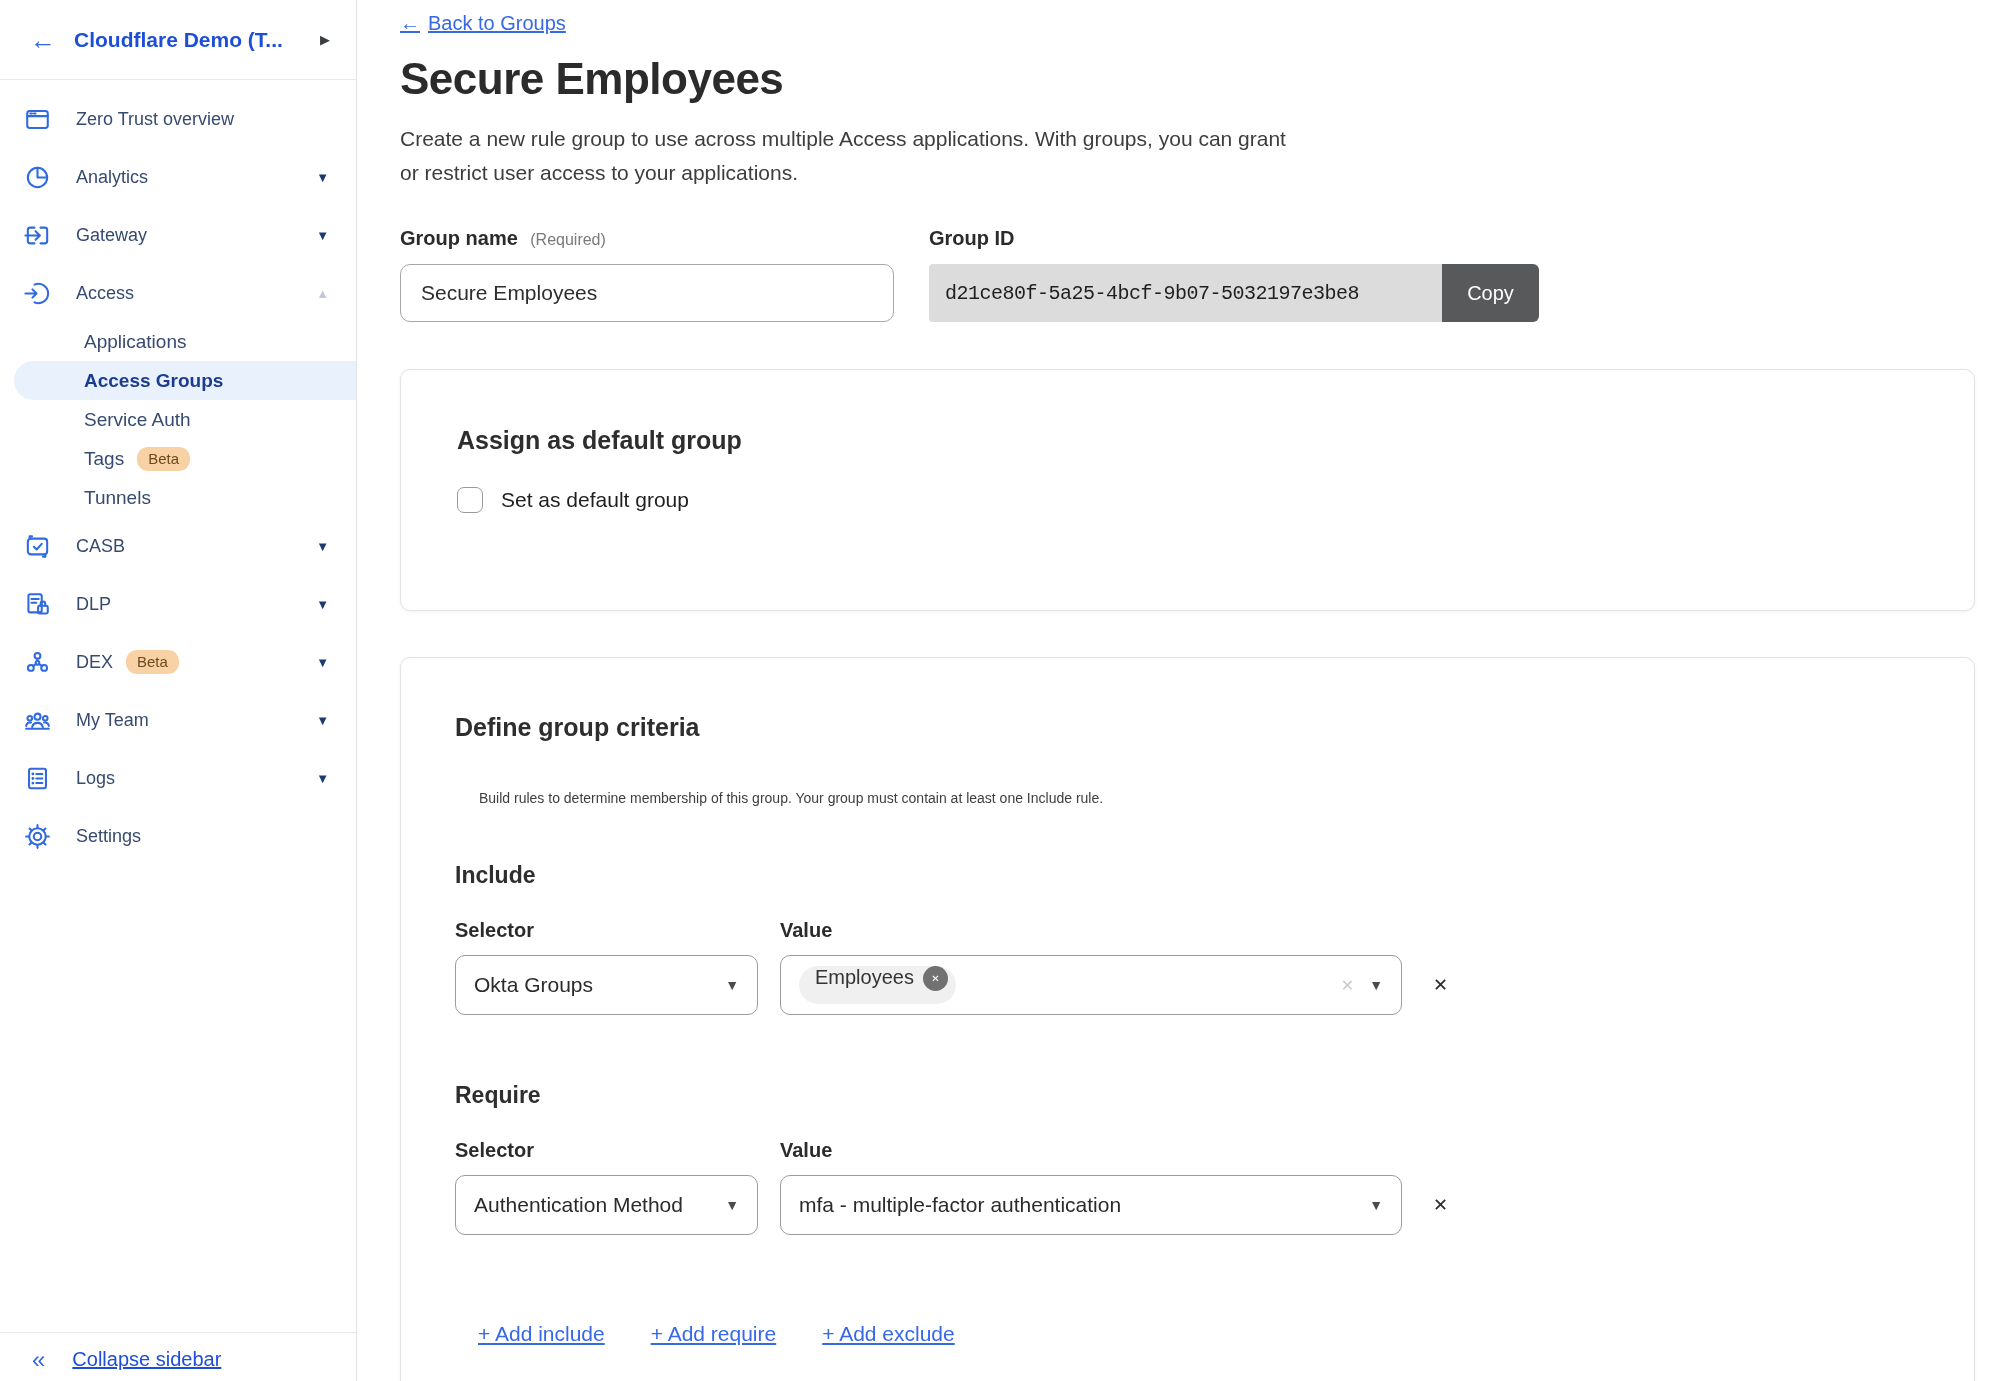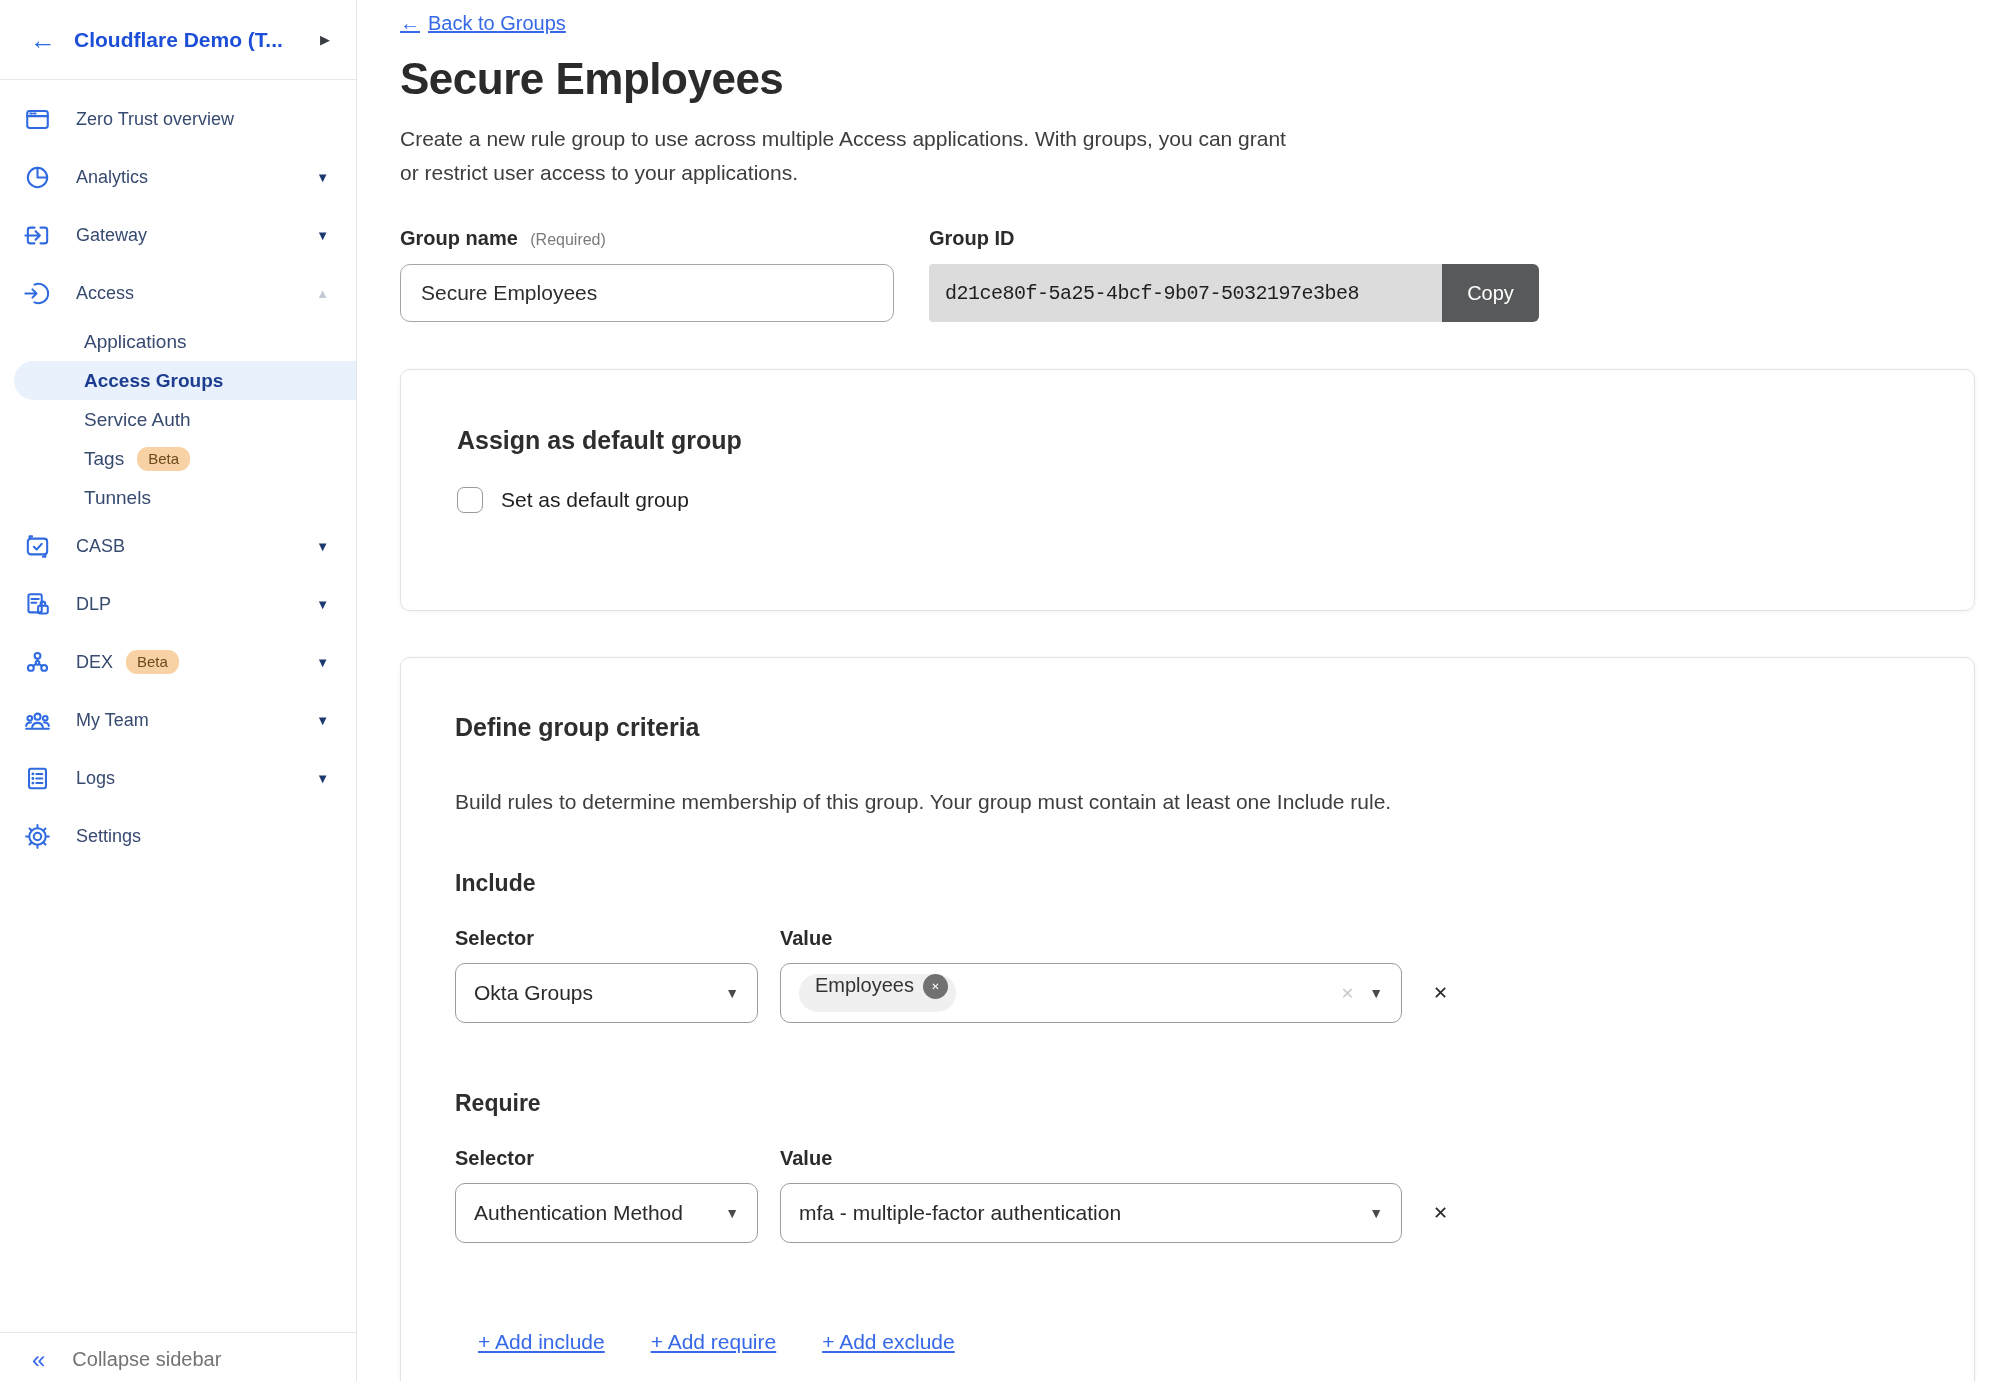--- a/index.html
+++ b/index.html
@@ -29,21 +29,21 @@
   .caret.muted{color:#c3c9d4;}
   .sub{height:39px;display:flex;align-items:center;padding-left:84px;font-size:19px;
     color:var(--navy-text);cursor:pointer;}
   .sub.selected{margin-left:14px;padding-left:70px;background:var(--selected-bg);
     border-radius:20px 0 0 20px;font-weight:bold;color:var(--selected-text);}
   .badge{margin-left:13px;background:var(--beta-bg);color:var(--beta-text);
     font-size:15px;font-weight:500;padding:3px 11px;border-radius:11px;line-height:1.2;}
   .sb-footer{position:absolute;left:0;right:0;bottom:0;height:49px;border-top:1px solid #e8e8e8;
     display:flex;align-items:flex-start;padding:15px 0 0 32px;cursor:pointer;}
   .sb-footer .chev{color:var(--link-blue);font-size:24px;line-height:1;}
-  .sb-footer .lbl{margin-left:27px;font-size:20px;color:#737373;}
+  .sb-footer .lbl{margin-left:27px;font-size:20px;color:#1d4ed8;text-decoration:underline;}
   svg.ic{fill:none;stroke:currentColor;stroke-width:1.7;stroke-linecap:round;stroke-linejoin:round;}
 
   
   .main{position:absolute;left:357px;top:0;width:1642px;height:1381px;padding:8px 0 0 43px;}
   .back-link{display:inline-flex;align-items:center;gap:8px;color:var(--link-blue);
     font-size:20px;text-decoration:underline;cursor:pointer;margin-top:4px;}
   h1.page-title{margin:18px 0 0 0;font-size:44px;line-height:52px;font-weight:bold;
     color:#2b2b2b;letter-spacing:-.5px;}
   .page-desc{margin-top:17px;font-size:21px;line-height:34px;color:#3d3d3d;white-space:pre-line;}
 
@@ -65,21 +65,21 @@
   .card{width:1575px;background:#fff;border:1px solid var(--card-border);border-radius:10px;
     box-shadow:0 1px 4px rgba(0,0,0,.05);}
   .card-1{margin-top:47px;height:242px;padding:56px 120px 0 56px;}
   .card h2{margin:0;font-size:25px;font-weight:bold;color:#2e2e2e;}
   .card-desc{margin-top:18px;font-size:21px;line-height:30px;color:#3e3e3e;white-space:pre-line;}
   .cb-row{margin-top:32px;display:flex;align-items:center;}
   .checkbox{width:26px;height:26px;border:1.5px solid #9a9a9a;border-radius:7px;background:#fff;cursor:pointer;}
   .cb-label{margin-left:18px;font-size:21px;color:#1f1f1f;}
 
   .card-2{margin-top:46px;height:1420px;padding:55px 120px 0 54px;}
-  .crit-desc{margin-top:48px;font-size:21px;color:#3e3e3e;}
+  .crit-desc{margin-top:48px;font-size:14px;color:#3e3e3e;margin-left:24px;}
   .rule-heading{margin-top:56px;font-size:23px;font-weight:bold;color:#2e2e2e;}
   .rule-heading.require{margin-top:67px;}
   .labels-row{margin-top:30px;display:flex;}
   .labels-row .sel-lab{width:325px;}
   .controls-row{margin-top:13px;display:flex;align-items:center;}
   .select{height:60px;border:1px solid #9c9c9c;border-radius:10px;background:#fff;
     display:flex;align-items:center;padding:0 18px;font-size:21px;color:#2b2b2b;cursor:pointer;}
   .select .dd-caret{margin-left:auto;font-size:14px;color:#4a4a4a;}
   .select.sel{width:303px;}
   .select.val{width:622px;margin-left:22px;}

